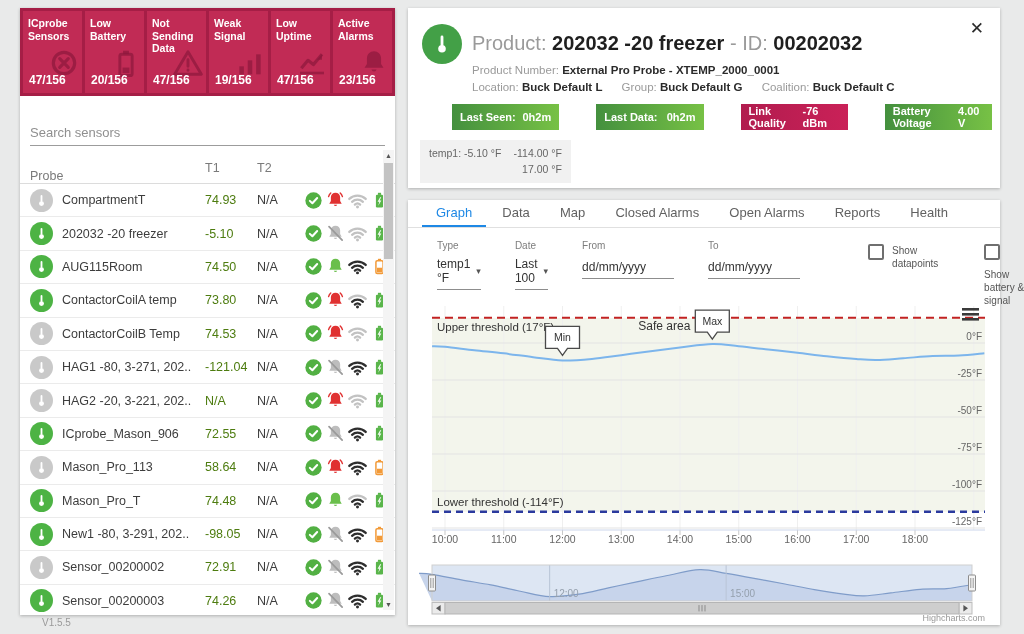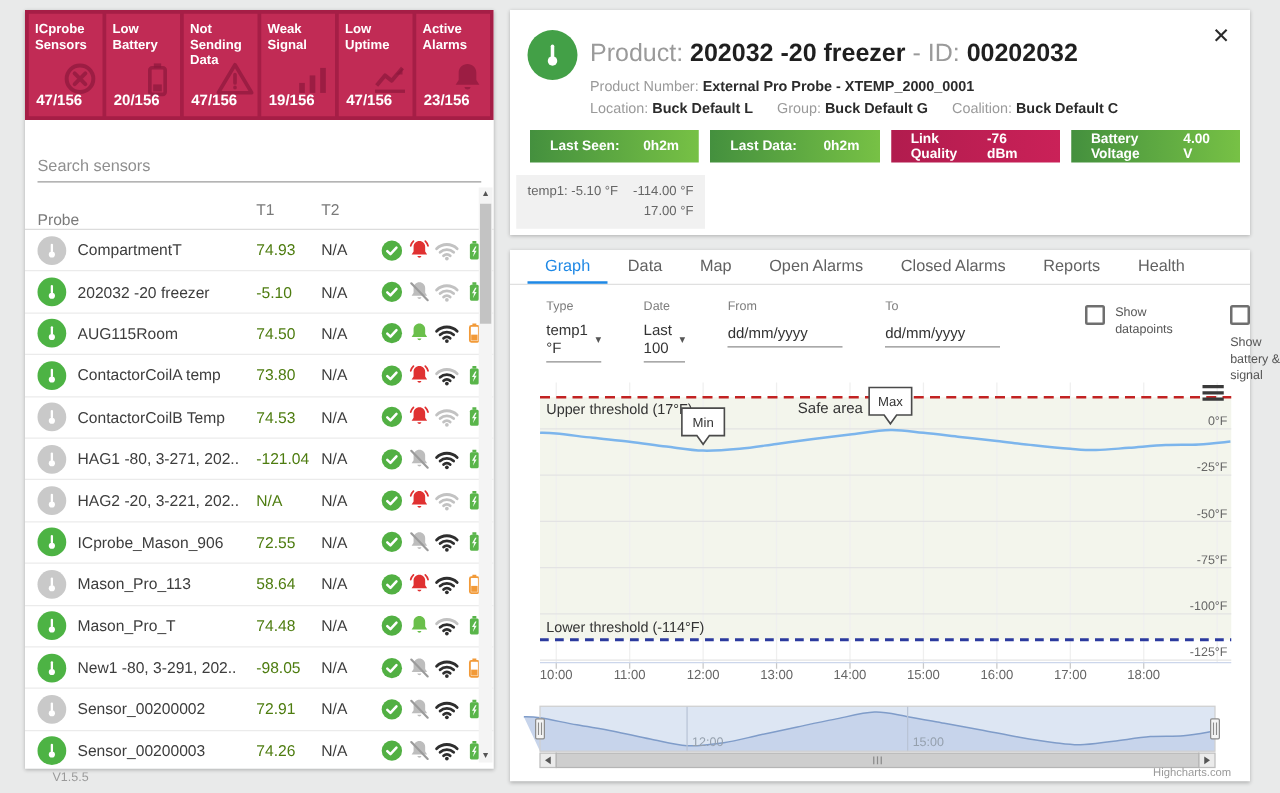--- a/index.html
+++ b/index.html
@@ -45,25 +45,25 @@
     background:#43a047; display:flex; align-items:center; justify-content:center; }
   #product-icon svg { width:26px; height:26px; }
   #close-btn { position:absolute; right:16px; top:12px; font-size:17px; color:#2b2b2b; cursor:pointer; line-height:1; }
   .title-row { position:absolute; left:64px; top:24px; font-size:20px; color:#9a9a9a; }
   .title-row b { color:#1f1f1f; font-weight:700; }
   .sub-row { position:absolute; left:64px; font-size:11.5px; color:#9a9a9a; }
   .sub-row b { color:#2b2b2b; font-weight:700; }
   #sub1 { top:56px; } #sub2 { top:73px; }
   #sub2 .pair { margin-right:16px; }
   #badges-row { position:absolute; left:16px; right:8px; top:96px; display:flex; gap:9px; height:26px; }
-  .badge { flex:1; display:flex; justify-content:space-between; align-items:center; padding:0 16px;
-    color:#fff; font-size:11px; font-weight:700; }
+  .badge { flex:1; display:flex; justify-content:space-between; align-items:center; padding:0 8px;
+    color:#fff; font-size:11px; font-weight:700;margin-left:28px; }
   .badge.green { background:linear-gradient(90deg,#44903e,#77c145); }
   .badge.crimson { background:linear-gradient(90deg,#b11c4e,#ca2158); }
-  #temp-chip { position:absolute; left:5px; top:132px; background:#f1f1f1; padding:5px 9px;
+  #temp-chip { position:absolute; left:12px; top:132px; background:#f1f1f1; padding:5px 9px;
     font-size:10.5px; color:#666; display:flex; gap:12px; line-height:1.55; }
   #temp-chip .right { text-align:right; }
 
   
   #graph-card { left:408px; top:200px; width:592px; height:425px; }
   #tabs-row { display:flex; height:28px; border-bottom:1px solid #e0e0e0; align-items:stretch;
     justify-content:space-between; padding:0 38px 0 14px; }
   .tab { display:flex; align-items:center; padding:0 14px; font-size:13px; color:#616161;
     cursor:pointer; border-bottom:2px solid transparent; }
   .tab.active { color:#1e88e5; border-bottom:2px solid #1e88e5; }
@@ -630,22 +630,22 @@
       <span>17.00 °F</span>
     </span>
   </div>
 </div>
 
 <div class="card" id="graph-card">
   <div id="tabs-row">
       <div class="tab active">Graph</div>
       <div class="tab">Data</div>
       <div class="tab">Map</div>
+      <div class="tab">Closed Alarms</div>
       <div class="tab">Open Alarms</div>
-      <div class="tab">Closed Alarms</div>
       <div class="tab">Reports</div>
       <div class="tab">Health</div>
     </div>
   <div id="filters-row">
     <div class="field w-type">
       <div class="f-label">Type</div>
       <div class="f-value">
           <span>temp1 °F</span>
           <span class="f-caret">▾</span>
         </div>

